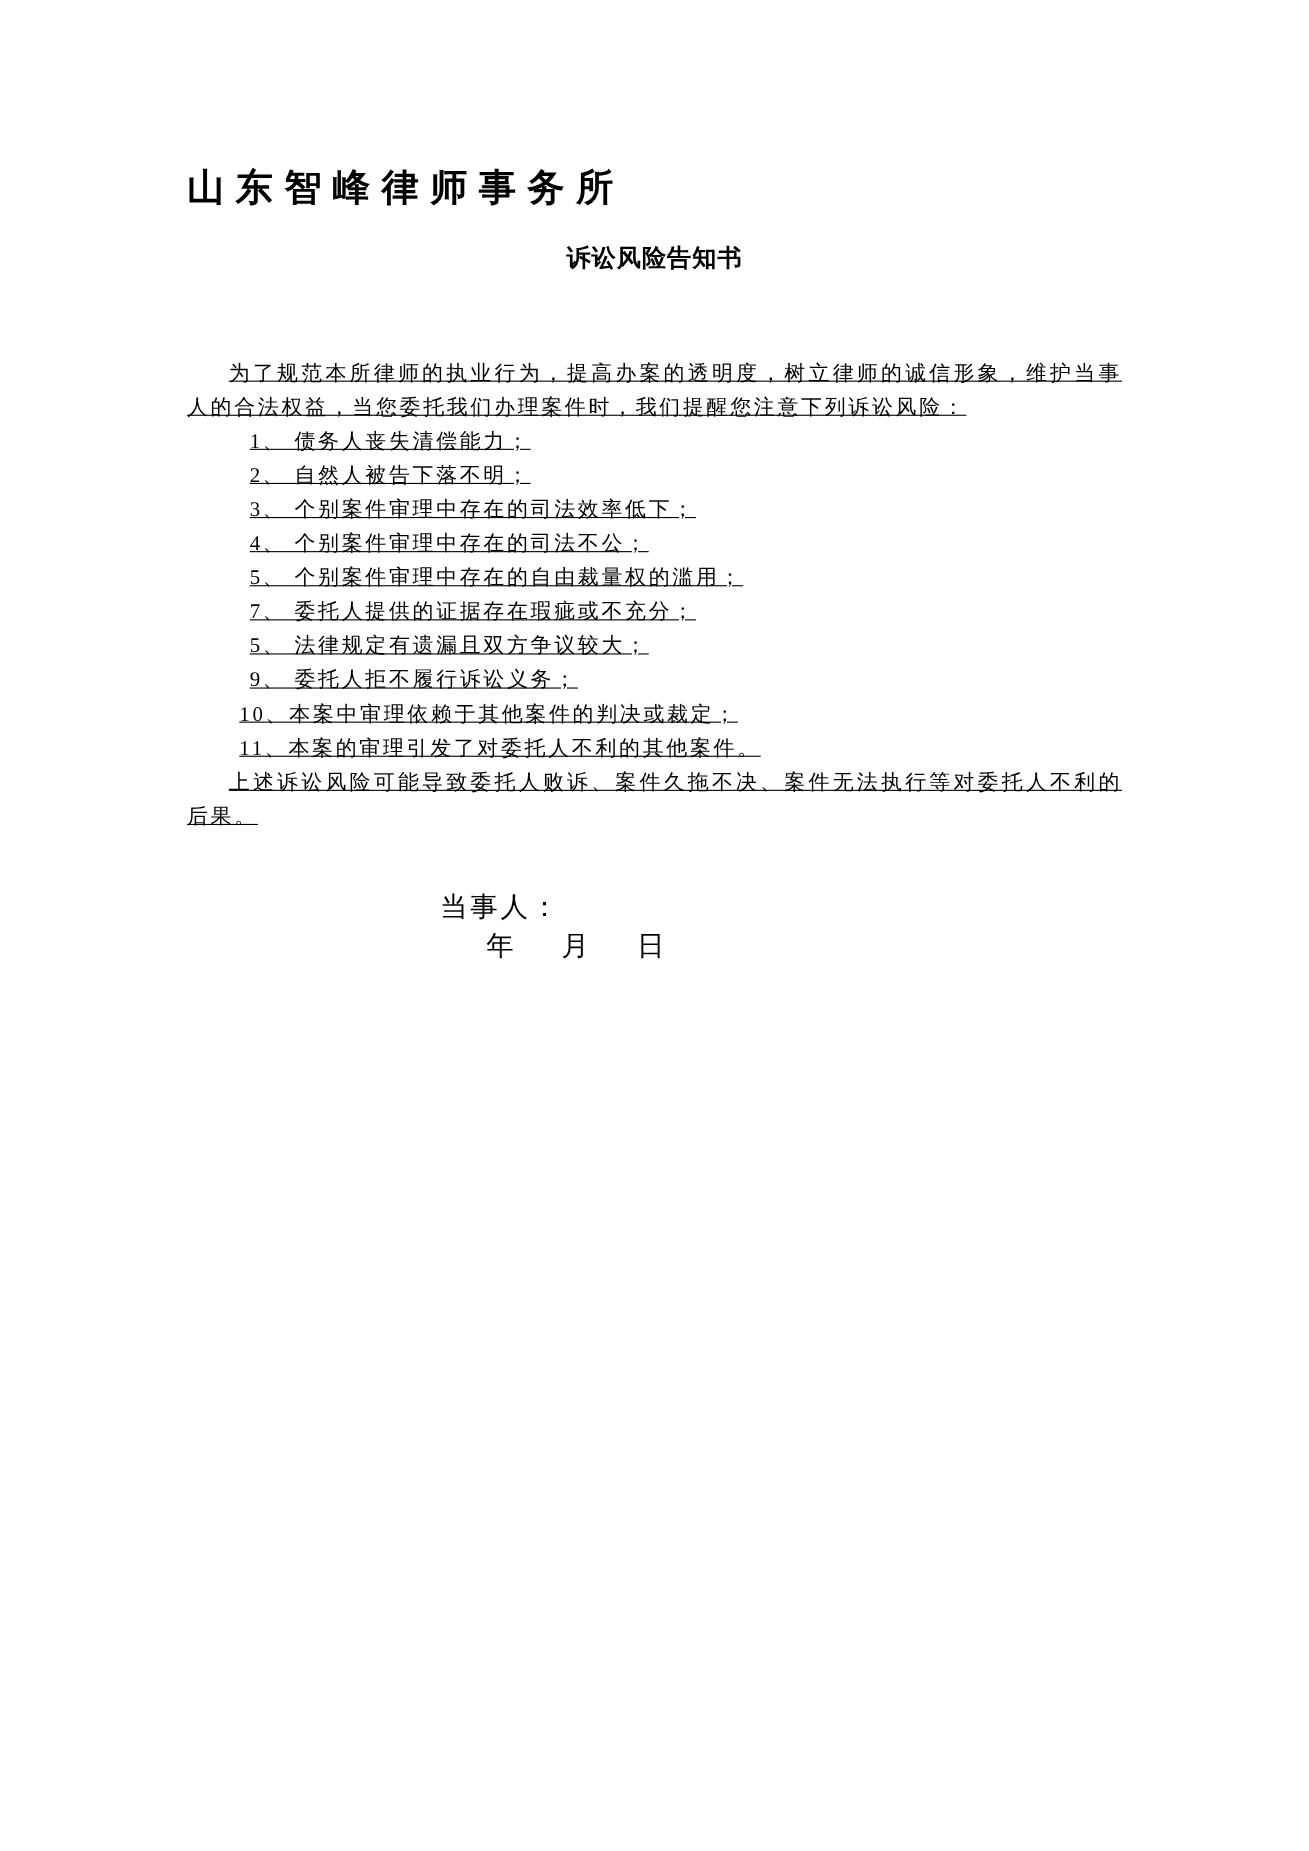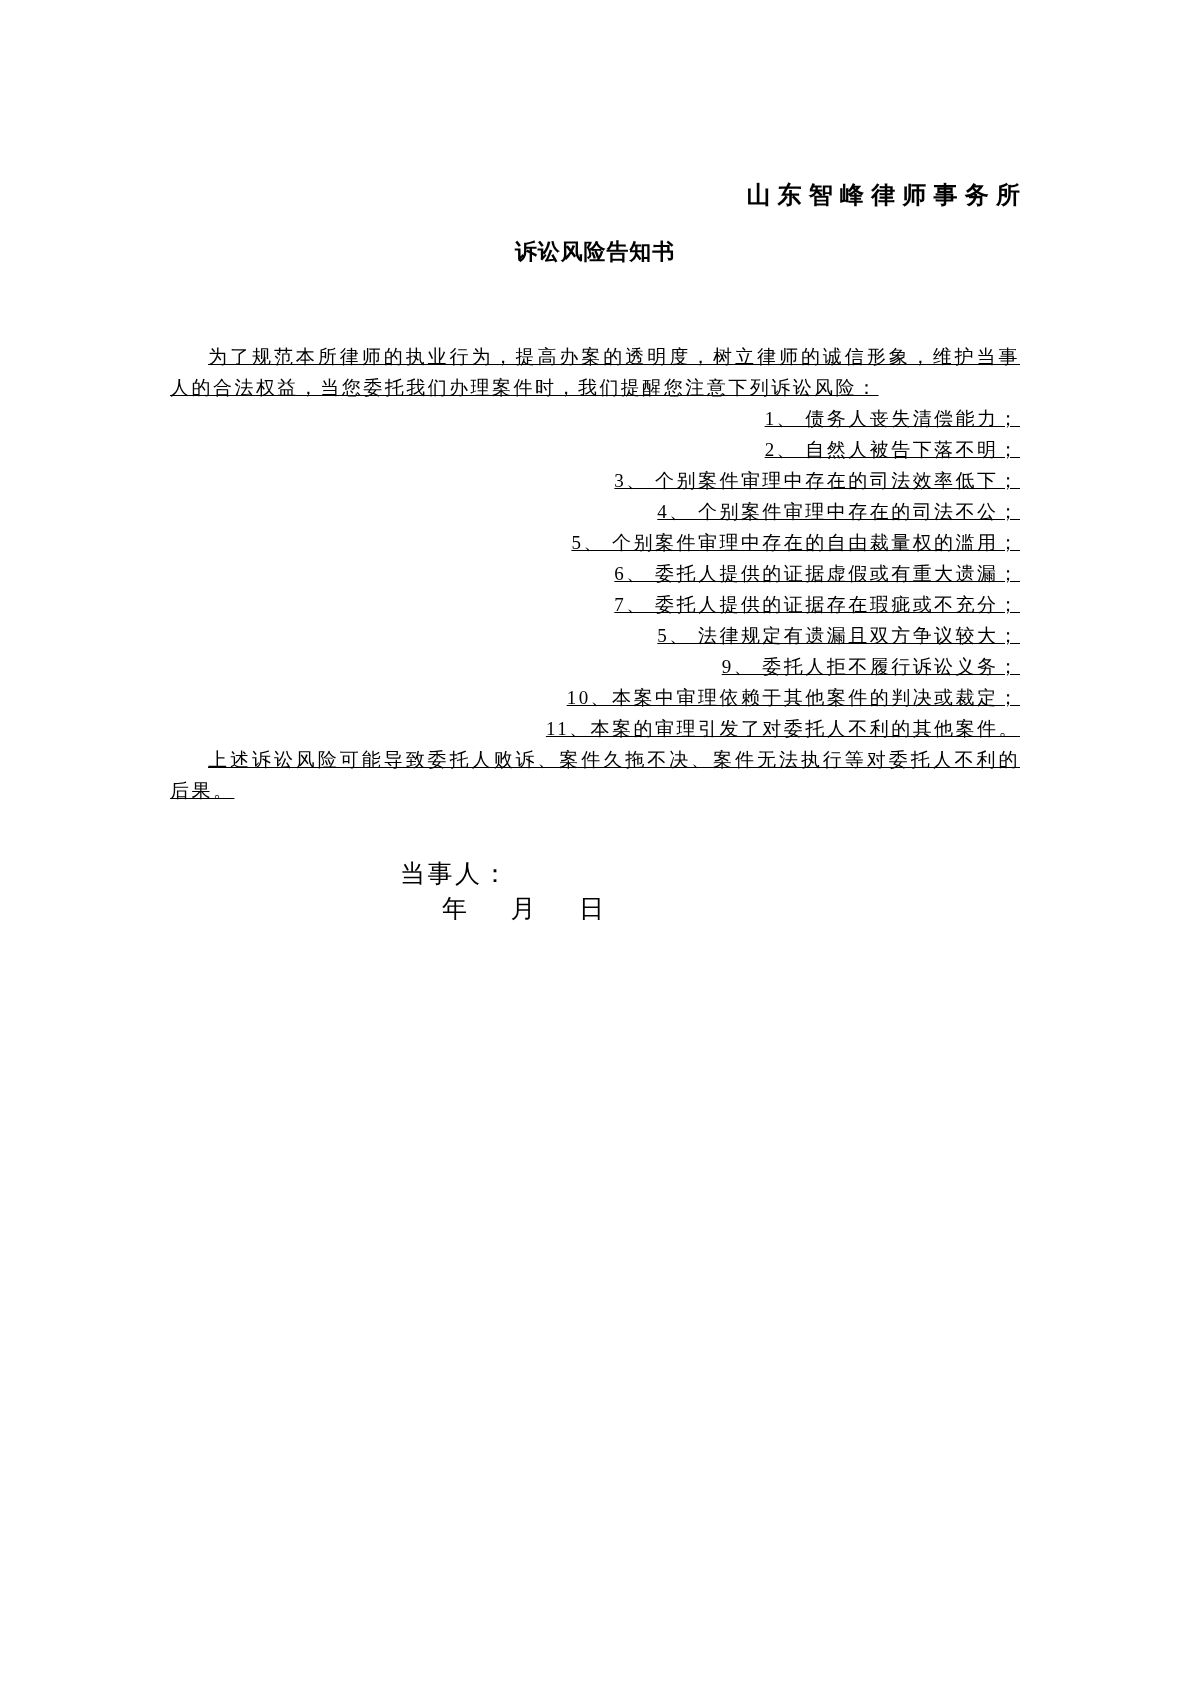--- a/index.html
+++ b/index.html
@@ -12,28 +12,27 @@
     background: #ffffff;
     color: #000000;
     font-family: "Liberation Serif", "DejaVu Serif", serif;
     overflow: hidden;
   }
   .content {
     padding: 148px 170px 0 170px;
     width: 1190px;
   }
   .doc-title {
-    font-size: 24px;
+    font-size: 34px;
     font-weight: bold;
-    text-align: right;
+    text-align: left;
     letter-spacing: 0.30em;
     margin-right: -0.30em; 
     margin-bottom: 26px;
     white-space: nowrap;
-    margin-top: 31px;
   }
   .doc-subtitle {
     font-size: 22px;
     font-weight: bold;
     text-align: center;
     letter-spacing: 0.04em;
     margin-bottom: 74px;
   }
   .body-text {
     font-size: 19px;
@@ -43,21 +42,21 @@
     text-decoration: underline;
   }
   .intro {
     text-indent: 2em;
   }
   .risk-list {
     list-style: none;
   }
   .risk-item {
     padding-left: 3em;
-    text-align: right;
+    text-align: left;
   }
   .risk-item.two-digit {
     padding-left: 2.5em;
   }
   .closing {
     text-indent: 2em;
   }
   .signature {
     margin-top: 52px;
     font-size: 25px;
@@ -87,21 +86,20 @@
     <h2 class="doc-subtitle">诉讼风险告知书</h2>
 
     <p class="body-text intro">为了规范本所律师的执业行为，提高办案的透明度，树立律师的诚信形象，维护当事人的合法权益，当您委托我们办理案件时，我们提醒您注意下列诉讼风险：</p>
 
     <ul class="risk-list body-text">
       <li class="risk-item">1、 债务人丧失清偿能力；</li>
       <li class="risk-item">2、 自然人被告下落不明；</li>
       <li class="risk-item">3、 个别案件审理中存在的司法效率低下；</li>
       <li class="risk-item">4、 个别案件审理中存在的司法不公；</li>
       <li class="risk-item">5、 个别案件审理中存在的自由裁量权的滥用；</li>
-      <li class="risk-item">6、 委托人提供的证据虚假或有重大遗漏；</li>
       <li class="risk-item">7、 委托人提供的证据存在瑕疵或不充分；</li>
       <li class="risk-item">5、 法律规定有遗漏且双方争议较大；</li>
       <li class="risk-item">9、 委托人拒不履行诉讼义务；</li>
       <li class="risk-item two-digit">10、本案中审理依赖于其他案件的判决或裁定；</li>
       <li class="risk-item two-digit">11、本案的审理引发了对委托人不利的其他案件。</li>
     </ul>
 
     <p class="body-text closing">上述诉讼风险可能导致委托人败诉、案件久拖不决、案件无法执行等对委托人不利的后果。</p>
 
     <div class="signature">

